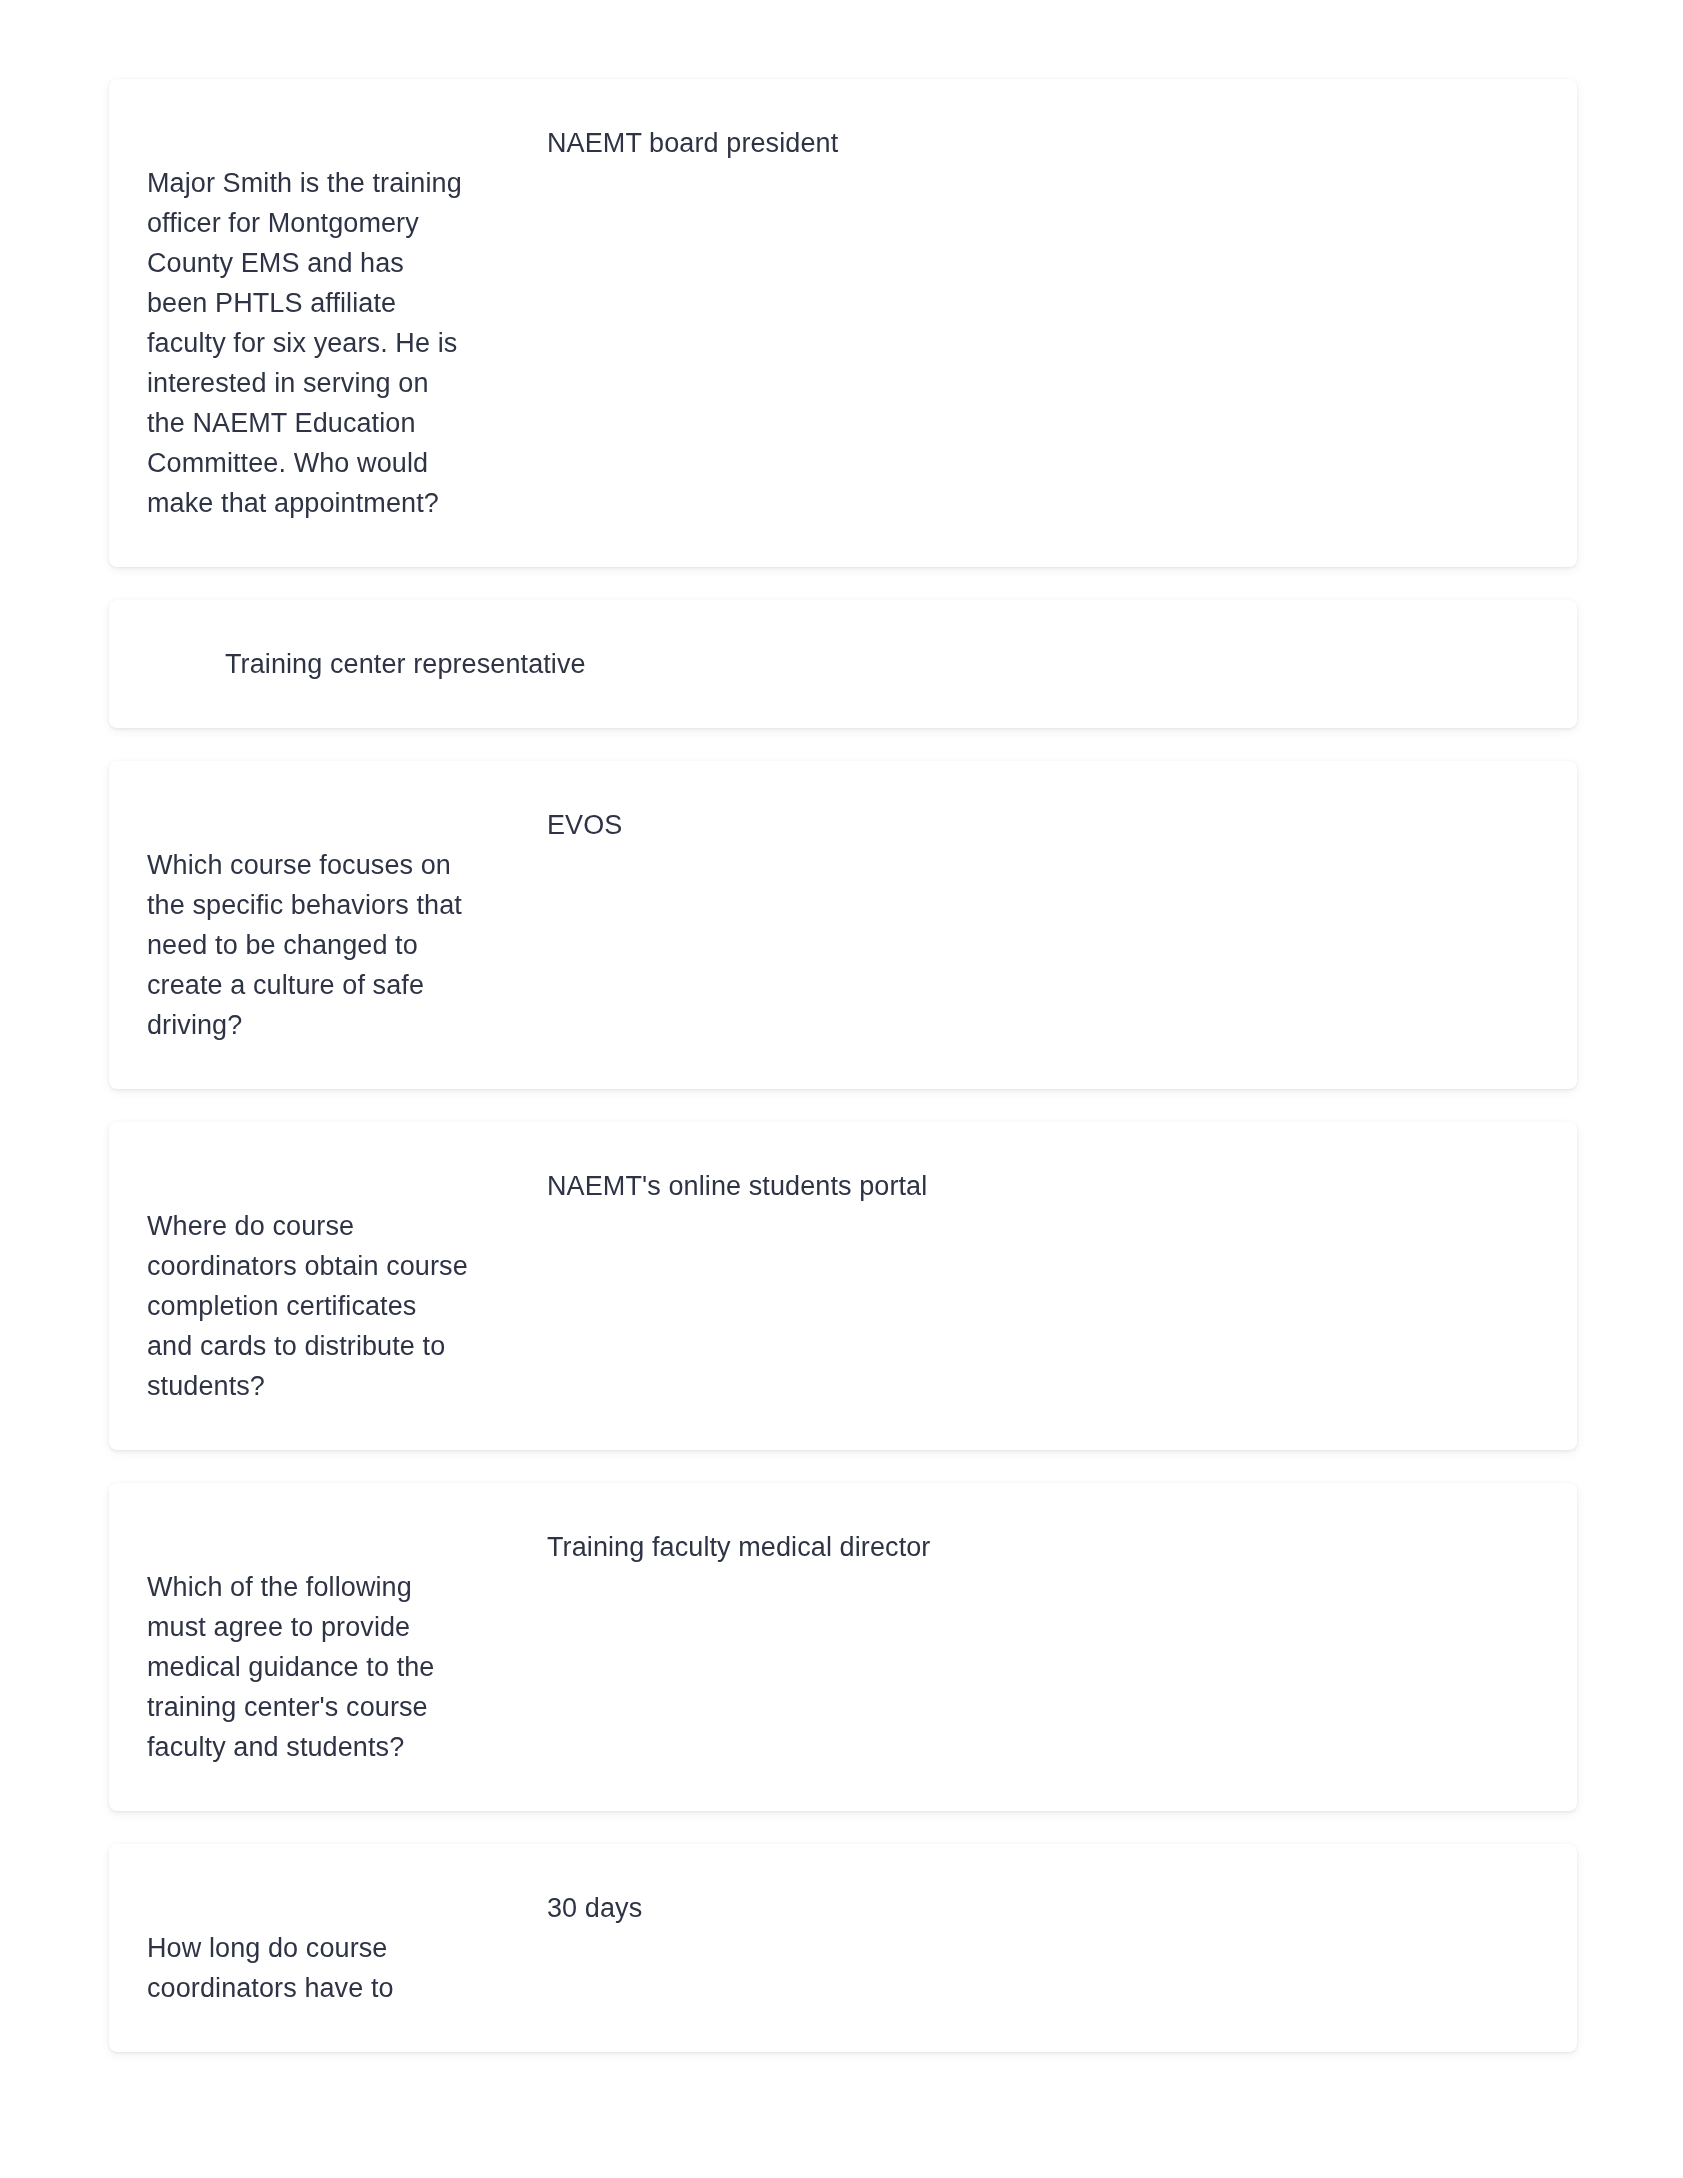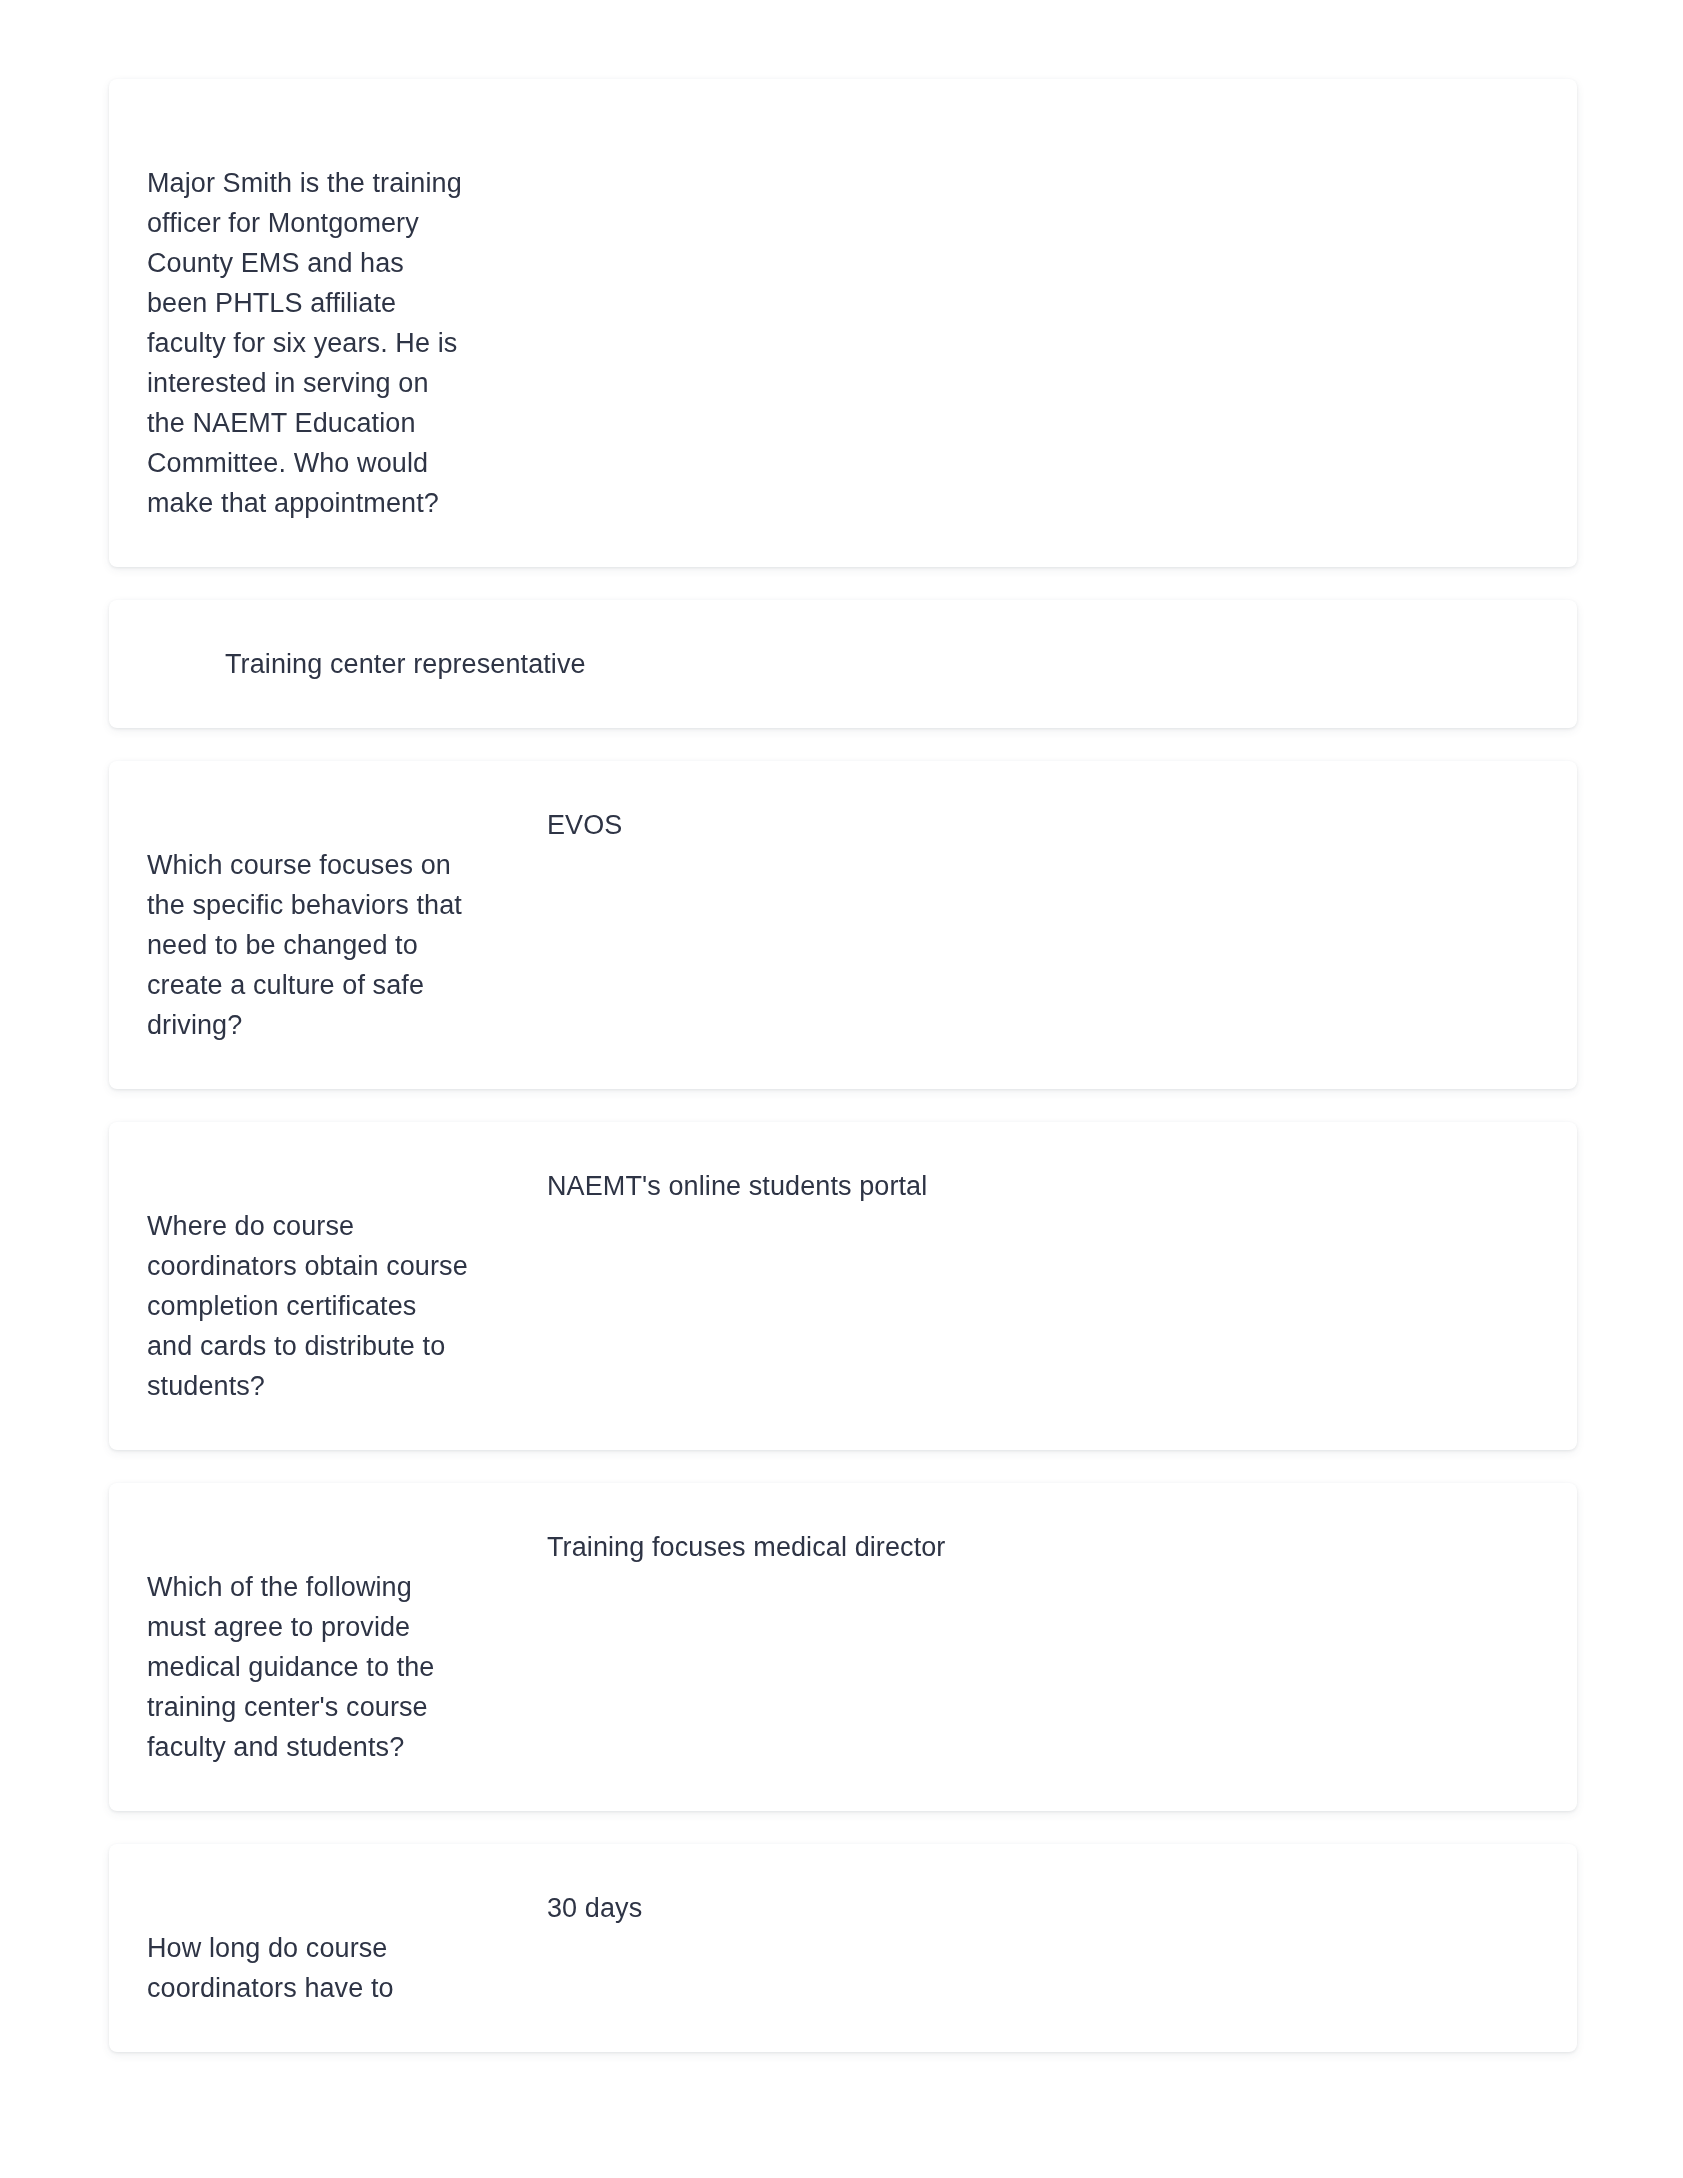--- a/index.html
+++ b/index.html
@@ -68,40 +68,41 @@
   }
 </style>
 </head>
 <body>
 
 <div id="page">
   <div class="card-list">
 
     <div class="qa-card">
       <div class="qa-question">Major Smith is the training officer for Montgomery County EMS and has been PHTLS affiliate faculty for six years. He is interested in serving on the NAEMT Education Committee. Who would make that appointment?</div>
+      <div class="qa-answer">NAEMT board president</div>
     </div>
 
     <div class="qa-card">
       <div class="qa-answer">Training center representative</div>
     </div>
 
 
     <div class="qa-card">
       <div class="qa-question">Which course focuses on the specific behaviors that need to be changed to create a culture of safe driving?</div>
       <div class="qa-answer">EVOS</div>
     </div>
 
     <div class="qa-card">
       <div class="qa-question">Where do course coordinators obtain course completion certificates and cards to distribute to students?</div>
       <div class="qa-answer">NAEMT's online students portal</div>
     </div>
 
     <div class="qa-card">
       <div class="qa-question">Which of the following must agree to provide medical guidance to the training center's course faculty and students?</div>
-      <div class="qa-answer">Training focuses medical director</div>
+      <div class="qa-answer">Training faculty medical director</div>
     </div>
 
     <div class="qa-card clipped">
       <div class="qa-question">How long do course coordinators have to</div>
       <div class="qa-answer">30 days</div>
     </div>
 
   </div>
 </div>
 

